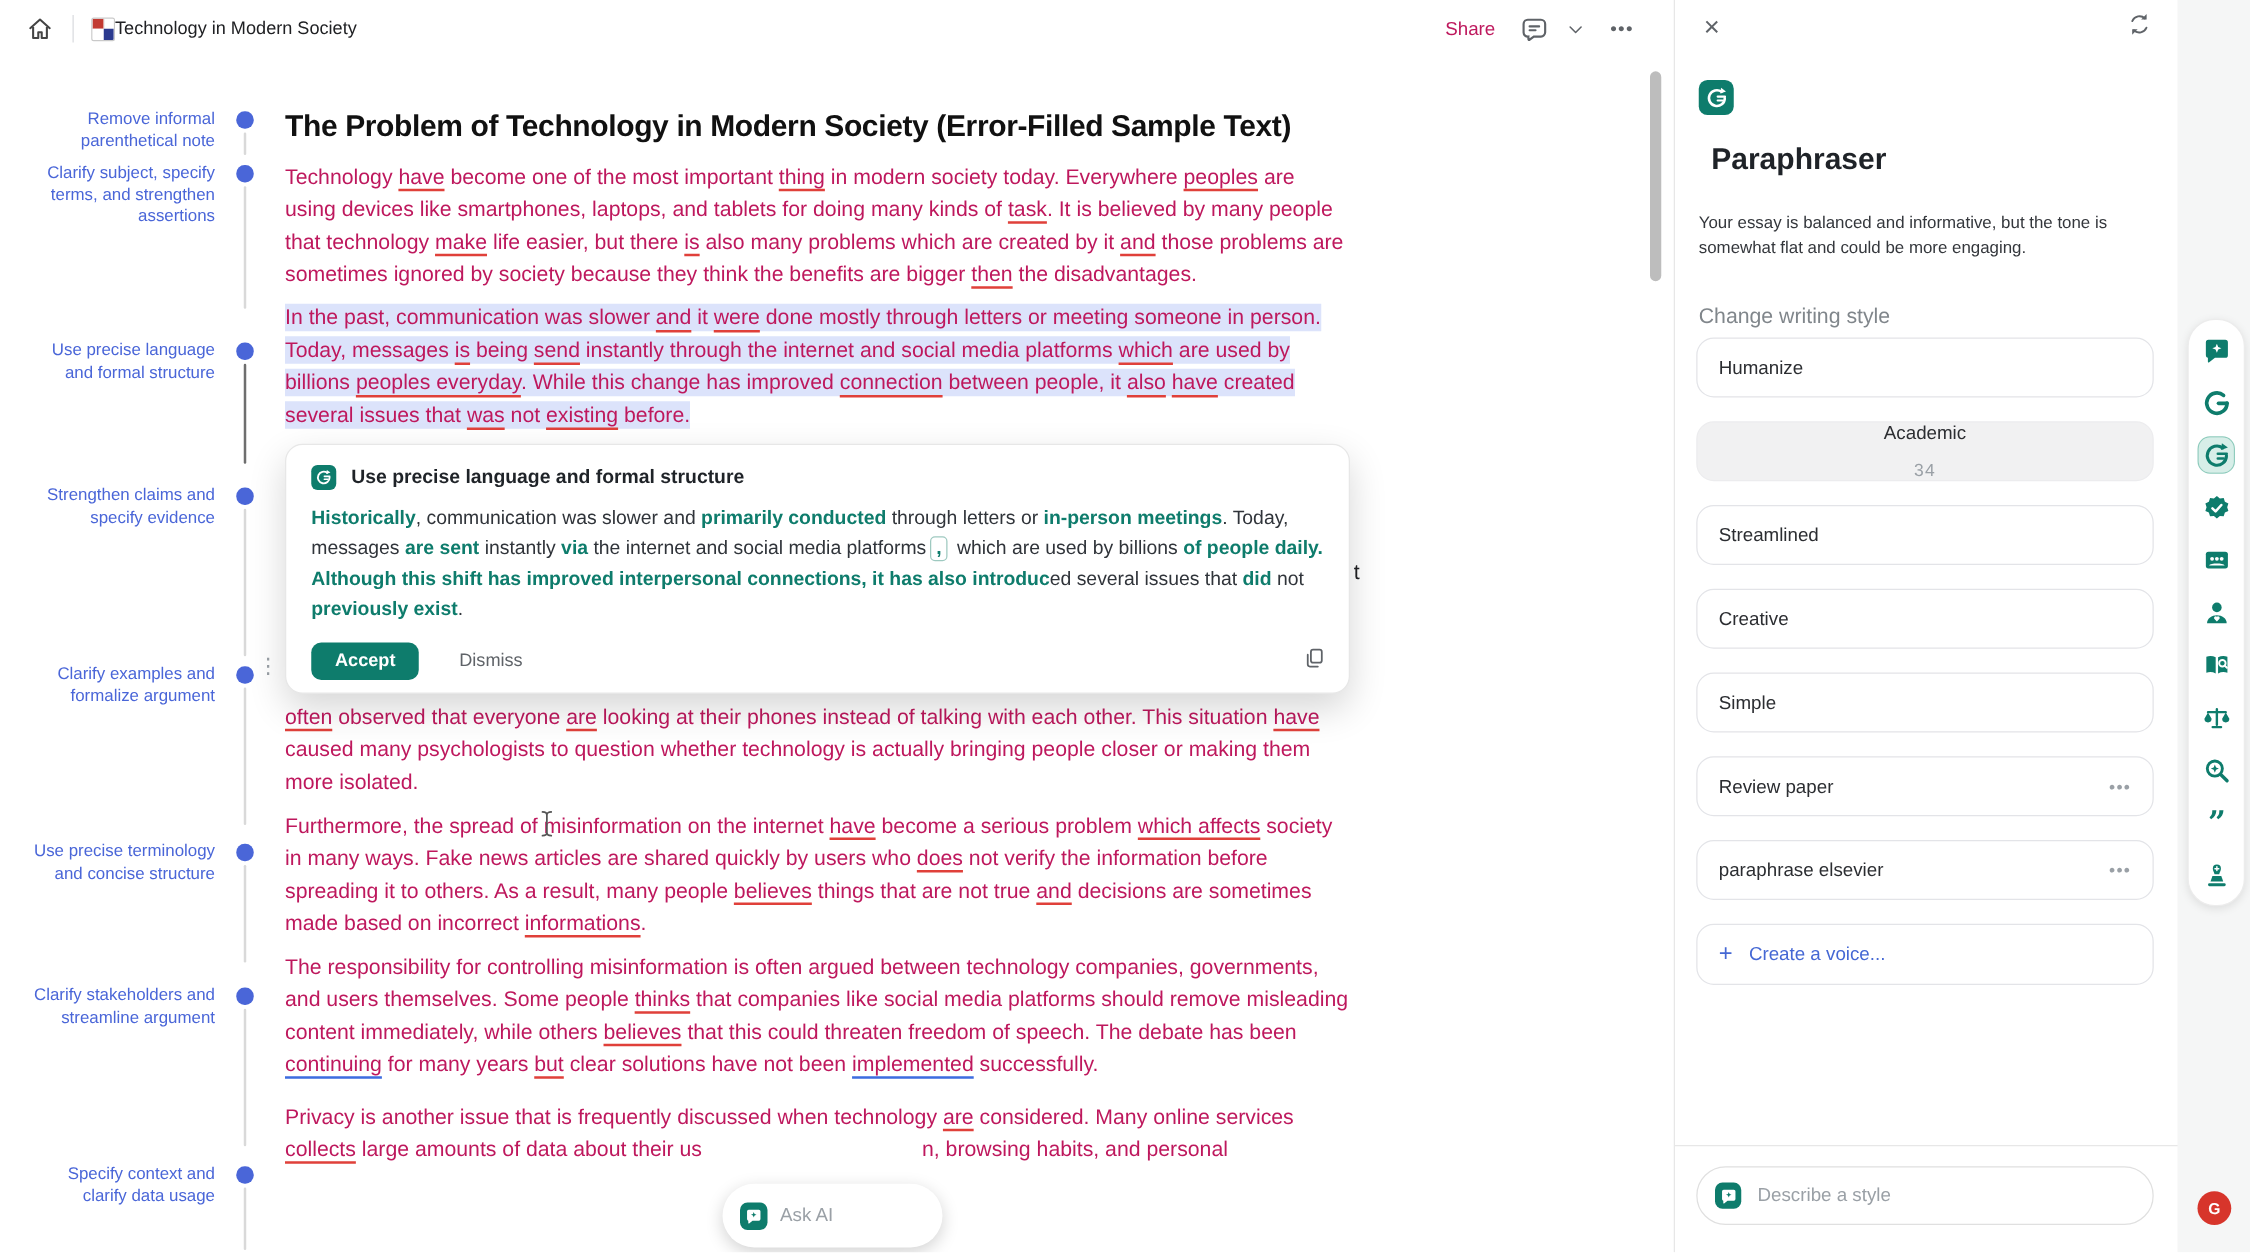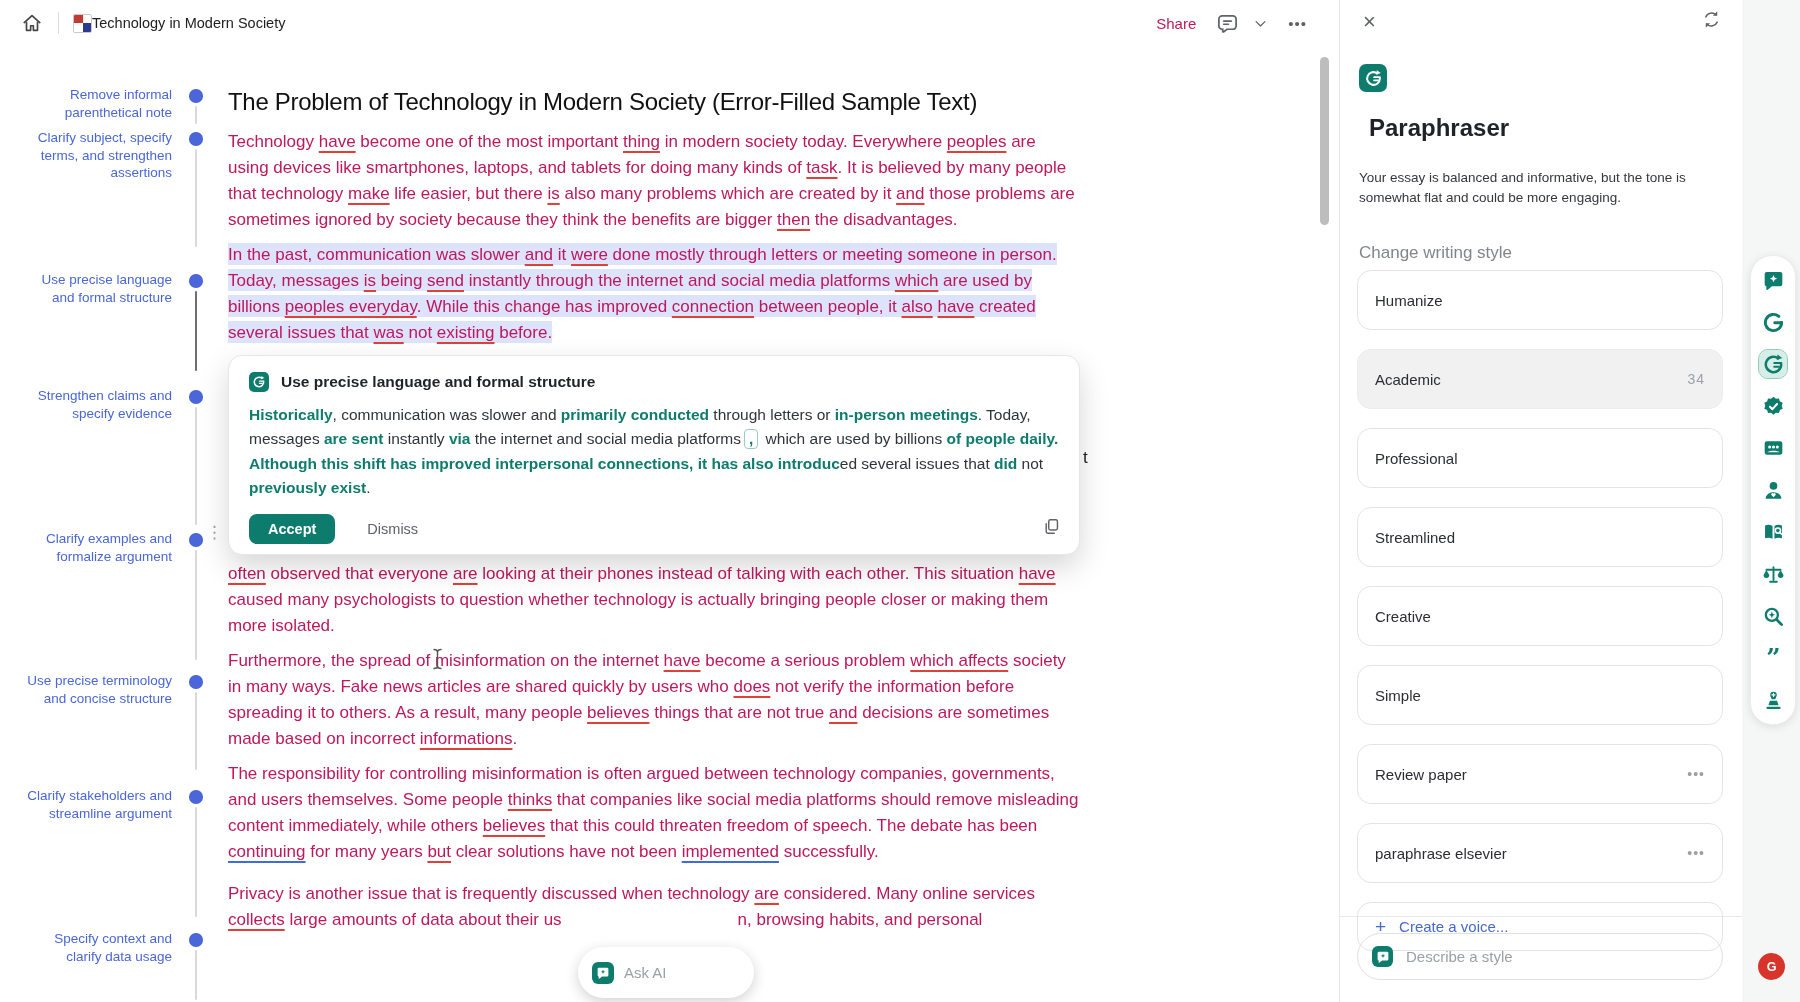--- a/index.html
+++ b/index.html
@@ -19,21 +19,21 @@
   .share-btn{background:none;border:none;font-family:inherit;font-size:15px;color:#be185d;cursor:pointer;}
   .dots-btn{font-size:15px;letter-spacing:1px;color:#5f6368;background:none;border:none;cursor:pointer;}
   
   .m-item{position:absolute;left:20px;width:152px;text-align:right;font-size:13.5px;line-height:17.5px;color:#4a66d8;cursor:pointer;}
   .m-dot{position:absolute;width:13.5px;height:13.5px;border-radius:50%;background:#4a66d8;left:189px;cursor:pointer;}
   .m-line{position:absolute;left:194.5px;width:2.5px;background:#d9d9d9;border-radius:2px;}
   .m-line.dark{background:#6e6e6e;}
   .m-kebab{position:absolute;left:206px;top:528px;color:#9aa0a6;font-size:17px;line-height:9px;cursor:pointer;}
   
   .doc-col{position:absolute;left:228px;top:46px;width:853px;}
-  .doc-col h1{margin:0 0 13px;padding-top:42px;font-size:24px;line-height:1.15;font-weight:400;letter-spacing:-.3px;color:#111;}
+  .doc-col h1{margin:0 0 13px;padding-top:42px;font-size:24px;line-height:1.15;font-weight:700;letter-spacing:-.3px;color:#111;}
   .doc-col p{margin:0 0 9px;font-size:17px;line-height:26px;color:#be185d;}
   .doc-col p.p2{margin-bottom:0;}
   .doc-col p.p5{margin-bottom:16px;}
   .hl{background:#dce3fb;padding:1.5px 0;}
   .u-red{text-decoration:underline;text-decoration-color:#e0403a;text-decoration-thickness:2.2px;text-underline-offset:4px;}
   .u-blue{text-decoration:underline;text-decoration-color:#3d6ce0;text-decoration-thickness:2.2px;text-underline-offset:4px;}
   .gap{display:inline-block;width:176px;}
   .card-region{position:relative;height:215px;}
   .edge-frag{position:absolute;left:855px;top:102px;font-size:17px;}
   
@@ -61,23 +61,23 @@
   
   .panel{position:absolute;left:1339px;top:0;width:403px;height:1002px;background:#fff;border-left:1px solid #e7e7e7;box-sizing:border-box;}
   .close-btn{position:absolute;left:17px;top:8px;font-size:22px;color:#5f6368;background:none;border:none;cursor:pointer;}
   .refresh-btn{position:absolute;left:361px;top:9px;}
   .logo-badge{position:absolute;left:19px;top:64px;width:28px;height:28px;border-radius:7px;}
   .logo-badge svg{width:19px;height:19px;}
   .panel h2{position:absolute;left:29px;top:114px;margin:0;font-size:24px;font-weight:700;color:#1f2328;}
   .panel .desc{position:absolute;left:19px;top:168px;margin:0;width:358px;font-size:13.5px;line-height:1.5;color:#34373c;}
   .sec-label{position:absolute;left:19px;top:243px;font-size:17px;color:#80868b;}
   .style-list{position:absolute;left:17px;top:270px;width:366px;display:flex;flex-direction:column;gap:19px;}
-  .style-btn{height:60px;box-sizing:border-box;border:1px solid #e3e4e8;border-radius:14px;background:#fff;display:flex;align-items:center;
+  .style-btn{height:48px;box-sizing:border-box;border:1px solid #e3e4e8;border-radius:14px;background:#fff;display:flex;align-items:center;
              padding:0 17px;font-family:inherit;font-size:15px;color:#2b2d31;cursor:pointer;text-align:left;}
-  .style-btn.selected{background:#f1f1f2;border-color:#ececee;}
+  .style-btn.selected{background:#f1f1f2;border-color:#ececee;flex-direction:column;}
   .sb-label{flex:1;}
   .sb-count,.sb-kebab{color:#9aa0a6;font-size:14px;letter-spacing:1px;}
   .create-voice{height:49px;box-sizing:border-box;border:1px solid #e3e4e8;border-radius:14px;background:#fff;display:flex;align-items:center;
                 padding:0 17px;gap:13px;font-family:inherit;font-size:15px;color:#4568d4;cursor:pointer;}
   .cv-plus{font-size:19px;line-height:1;}
   .panel-divider{position:absolute;left:0;top:916px;width:403px;border-top:1px solid #e7e7e7;}
   .describe{position:absolute;left:17px;top:933px;width:366px;height:47px;box-sizing:border-box;border:1px solid #e0e0e0;border-radius:24px;
             display:flex;align-items:center;gap:11px;padding:0 14px;}
   .describe .badge-sm{width:21px;height:21px;border-radius:6px;flex:none;}
   .describe input{border:none;outline:none;flex:1;font-family:inherit;font-size:15px;color:#202124;background:transparent;}
@@ -235,23 +235,20 @@
     <div class="sec-label">Change writing style</div>
     <div class="style-list" id="style-list">
         <button class="style-btn">
           <span class="sb-label">Humanize</span>
         </button>
         <button class="style-btn selected">
           <span class="sb-label">Academic</span>
           <span class="sb-count">34</span>
         </button>
         <button class="style-btn">
-          <span class="sb-label">Professional</span>
-        </button>
-        <button class="style-btn">
           <span class="sb-label">Streamlined</span>
         </button>
         <button class="style-btn">
           <span class="sb-label">Creative</span>
         </button>
         <button class="style-btn">
           <span class="sb-label">Simple</span>
         </button>
         <button class="style-btn">
           <span class="sb-label">Review paper</span>

